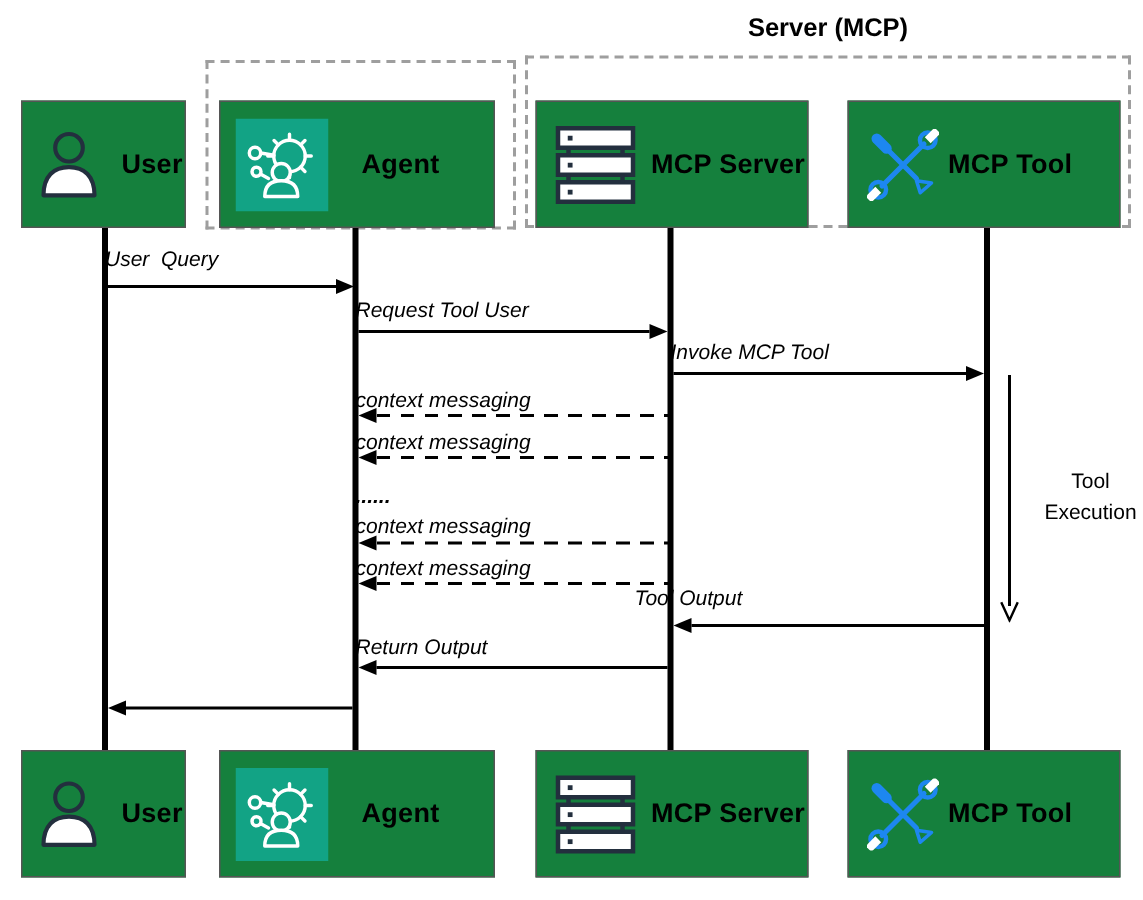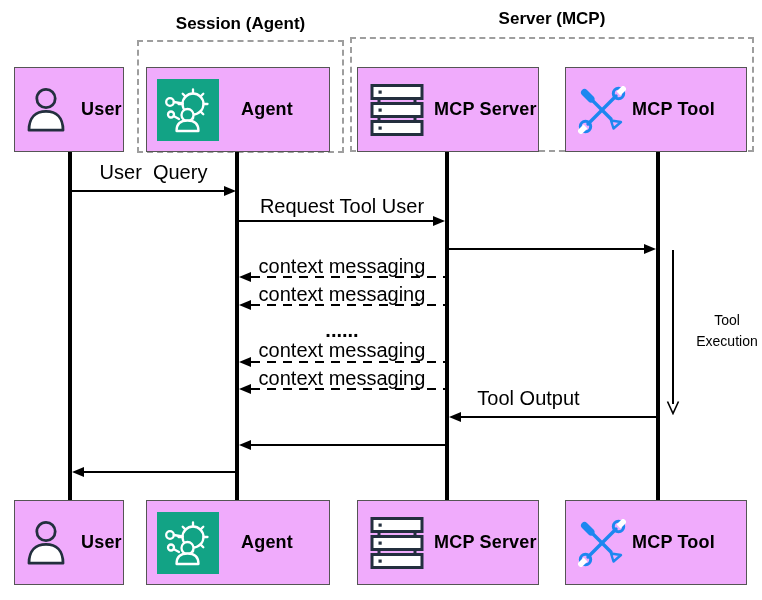--- a/index.html
+++ b/index.html
@@ -2,53 +2,52 @@
 <html><head>
 <meta charset="utf-8">
 <style>
   html,body{margin:0;padding:0;background:#fff;}
   #canvas{
     position:relative;width:762px;height:600px;background:#fff;overflow:hidden;
     font-family:"Liberation Sans","DejaVu Sans",sans-serif;color:#000;
   }
   
   .box{
-    position:absolute;height:85px;background:#f0abfc;border:1.5px solid #555;
+    position:absolute;height:85px;background:#15803d;border:1.5px solid #555;
     box-sizing:border-box;display:flex;align-items:center;
   }
   .box .actor-label{font-weight:bold;font-size:18px;letter-spacing:.2px;white-space:pre;}
   .icon-wrap{display:flex;align-items:center;justify-content:center;flex:0 0 auto;}
   
   .session{position:absolute;border:2px dashed #9e9e9e;box-sizing:border-box;background:transparent;}
   .session-label{position:absolute;font-weight:bold;font-size:17px;text-align:center;white-space:pre;}
   
   .lifeline{position:absolute;width:4px;background:#000;}
   
-  .msg-label{position:absolute;font-size:20px;line-height:17px;text-align:center;white-space:pre;}
+  .msg-label{position:absolute;font-size:14px;line-height:17px;white-space:pre;font-style:italic;}
   .msg-label.bold{font-weight:bold;}
   .line-solid{position:absolute;height:2px;background:#000;}
   .line-dashed{
     position:absolute;height:2px;
     background:repeating-linear-gradient(90deg,#000 0 9px,transparent 9px 16px);
   }
   .ah-r{position:absolute;width:0;height:0;border-top:5px solid transparent;
         border-bottom:5px solid transparent;border-left:12px solid #000;}
   .ah-l{position:absolute;width:0;height:0;border-top:5px solid transparent;
         border-bottom:5px solid transparent;border-right:12px solid #000;}
   .exec-line{position:absolute;width:1.6px;background:#000;}
   .exec-label{position:absolute;font-size:14px;line-height:21px;text-align:center;}
 </style>
 </head>
 <body>
 
 <div id="canvas">
 
   <div class="session" style="left:137px;top:40px;width:207px;height:113px;"></div>
   <div class="session" style="left:350px;top:37px;width:404px;height:115px;"></div>
-  <div class="session-label" style="left:137px;top:14px;width:207px;">Session (Agent)</div>
   <div class="session-label" style="left:350px;top:9px;width:404px;">Server (MCP)</div>
 
   <div class="lifeline" style="left:68px;top:152px;height:348px;"></div>
   <div class="lifeline" style="left:235px;top:152px;height:348px;"></div>
   <div class="lifeline" style="left:445px;top:152px;height:348px;"></div>
   <div class="lifeline" style="left:656px;top:150px;height:350px;"></div>
 
   <div class="box" style="left:14px;top:67px;width:110px;padding-left:8px;gap:12px;">
     <span class="icon-wrap">
       <svg width="46" height="52" viewBox="0 0 50 56">
@@ -121,20 +120,21 @@
   </div>
 
   <div class="msg-label" style="left:70px;top:164px;width:167px;">User  Query</div>
   <div class="line-solid" style="left:72px;top:190px;width:152px;"></div>
   <div class="ah-r" style="left:224px;top:186px;"></div>
 
   <div class="msg-label" style="left:237px;top:198px;width:210px;">Request Tool User</div>
   <div class="line-solid" style="left:239px;top:220px;width:194px;"></div>
   <div class="ah-r" style="left:433px;top:216px;"></div>
 
+  <div class="msg-label" style="left:447px;top:226px;width:211px;">Invoke MCP Tool</div>
   <div class="line-solid" style="left:449px;top:248px;width:195px;"></div>
   <div class="ah-r" style="left:644px;top:244px;"></div>
 
   <div class="msg-label" style="left:237px;top:258px;width:210px;">context messaging</div>
   <div class="line-dashed" style="left:251px;top:276px;width:196px;"></div>
   <div class="ah-l" style="left:239px;top:272px;"></div>
 
   <div class="msg-label" style="left:237px;top:286px;width:210px;">context messaging</div>
   <div class="line-dashed" style="left:251px;top:304px;width:196px;"></div>
   <div class="ah-l" style="left:239px;top:300px;"></div>
@@ -155,20 +155,21 @@
   </svg>
   <div class="exec-label" style="left:685px;top:310px;width:84px;">
     <div>Tool</div>
     <div>Execution</div>
   </div>
 
   <div class="msg-label" style="left:423px;top:390px;width:211px;">Tool Output</div>
   <div class="line-solid" style="left:461px;top:416px;width:197px;"></div>
   <div class="ah-l" style="left:449px;top:412px;"></div>
 
+  <div class="msg-label" style="left:237px;top:423px;width:210px;">Return Output</div>
   <div class="line-solid" style="left:251px;top:444px;width:194px;"></div>
   <div class="ah-l" style="left:239px;top:440px;"></div>
 
   <div class="line-solid" style="left:84px;top:471px;width:151px;"></div>
   <div class="ah-l" style="left:72px;top:467px;"></div>
 
   <div class="box" style="left:14px;top:500px;width:110px;padding-left:8px;gap:12px;">
     <span class="icon-wrap">
       <svg width="46" height="52" viewBox="0 0 50 56">
         <circle cx="25" cy="15.5" r="10" fill="none" stroke="#232F3E" stroke-width="3"></circle>

